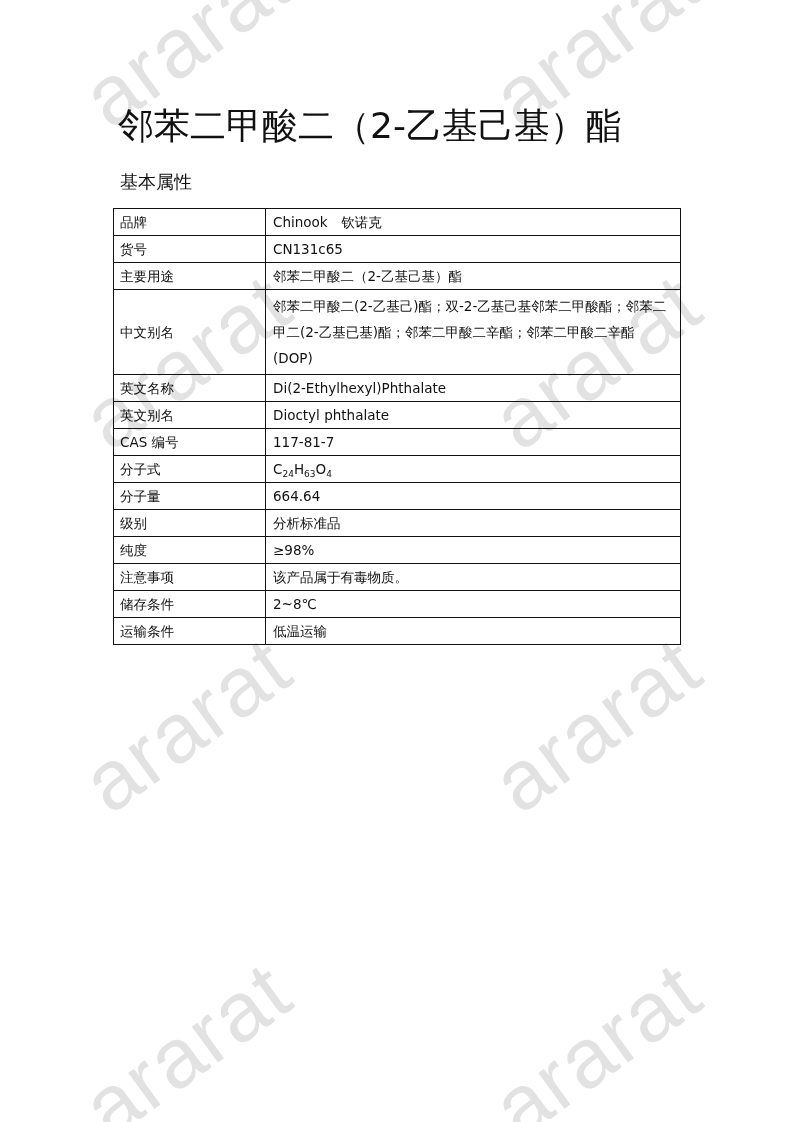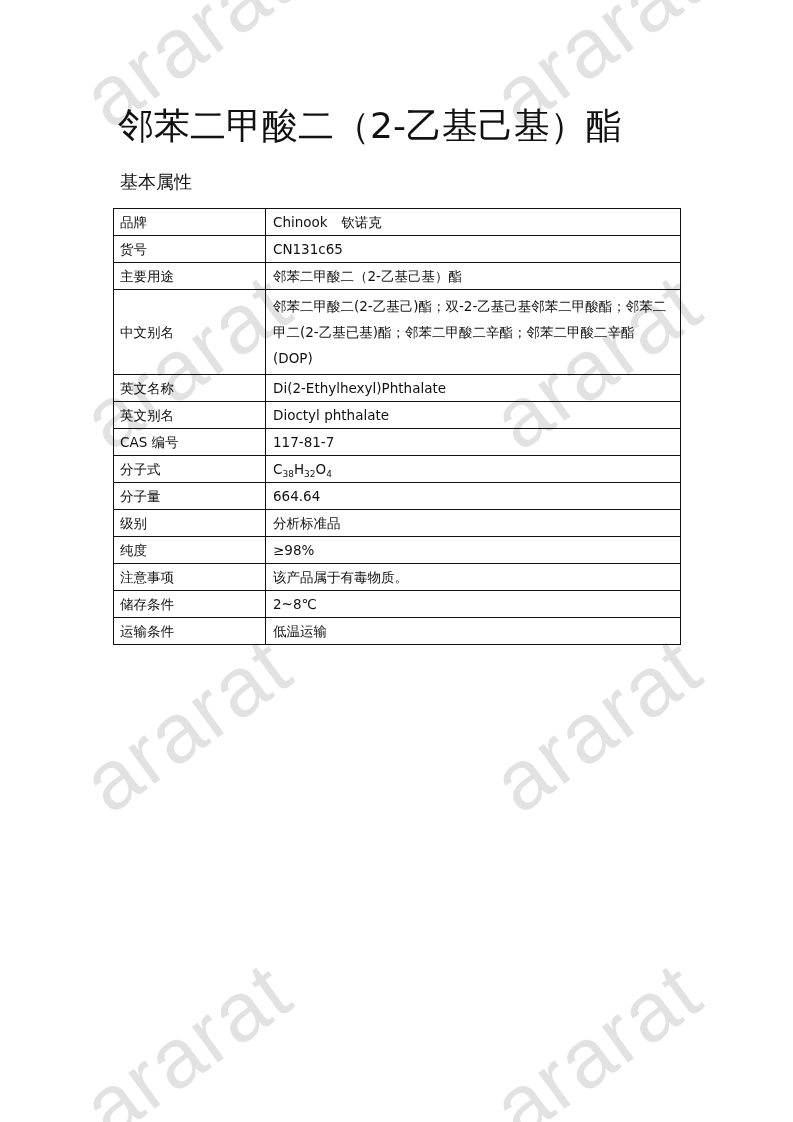--- a/index.html
+++ b/index.html
@@ -62,21 +62,21 @@
       <tr class="single">
         <td class="k">英文别名</td>
         <td class="v">Dioctyl phthalate</td>
       </tr>
       <tr class="single">
         <td class="k">CAS 编号</td>
         <td class="v">117-81-7</td>
       </tr>
       <tr class="single">
         <td class="k">分子式</td>
-        <td class="v"><span>C</span><sub>38</sub><span>H</span><sub>32</sub><span>O</span><sub>4</sub></td>
+        <td class="v"><span>C</span><sub>24</sub><span>H</span><sub>63</sub><span>O</span><sub>4</sub></td>
       </tr>
       <tr class="single">
         <td class="k">分子量</td>
         <td class="v">664.64</td>
       </tr>
       <tr class="single">
         <td class="k">级别</td>
         <td class="v">分析标准品</td>
       </tr>
       <tr class="single">

